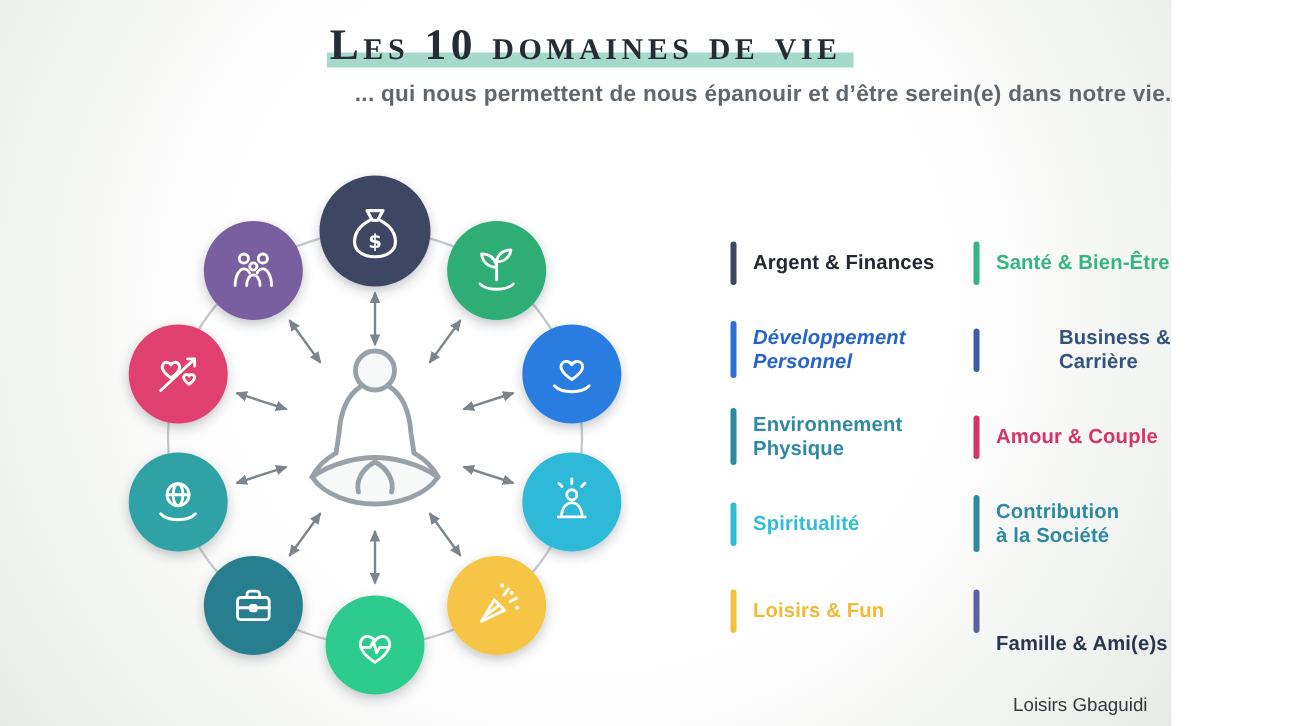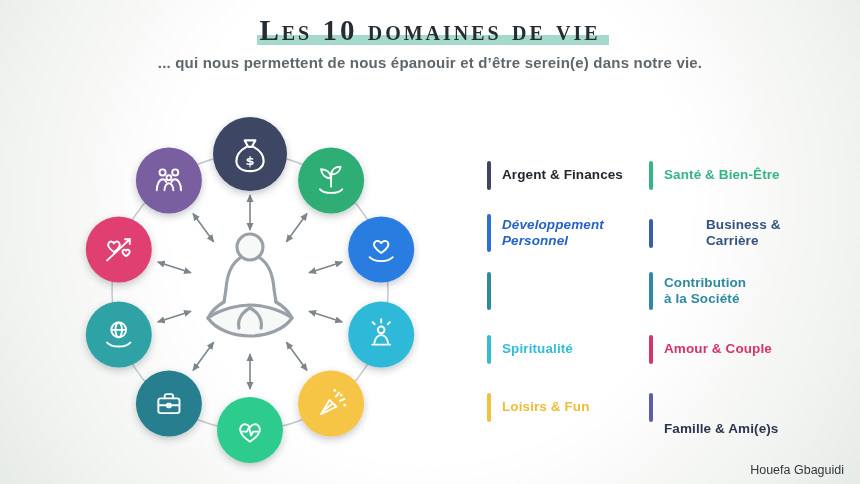--- a/index.html
+++ b/index.html
@@ -1,21 +1,21 @@
 <!DOCTYPE html>
 <html><head>
 <meta charset="utf-8">
 <style>
   * { margin: 0; padding: 0; box-sizing: border-box; }
   html, body { background: #ffffff; }
   body { font-family: "Liberation Sans", sans-serif; }
 
   .page {
     position: relative;
-    width: 860px;
+    width: 781px;
     height: 484px;
     overflow: hidden;
     background: radial-gradient(circle at 50% 42%, #ffffff 50%, #f3f5f2 78%, #e7ebe7 100%);
   }
 
   .header {
     position: absolute;
     top: 14px; left: 0; right: 0;
     text-align: center;
     z-index: 2;
@@ -38,20 +38,21 @@
     height: 10px;
     background: #a5d9c9;
     z-index: 0;
   }
   .subtitle {
     margin-top: 7px;
     font-size: 15px;
     font-weight: 700;
     color: #5f676d;
     letter-spacing: 0.2px;
+    text-align: right;
   }
 
   #diagram { position: absolute; left: 0; top: 0; }
 
   .legend {
     position: absolute;
     left: 487px;
     top: 146px;
     display: flex;
     z-index: 2;
@@ -270,50 +271,52 @@
           <span class="legend-bar" style="background: rgb(62, 70, 99);"></span>
           <span class="legend-label" style="color: rgb(34, 40, 47);">Argent &amp; Finances</span>
         </div>
         <div class="legend-item">
           <span class="legend-bar tall" style="background: rgb(43, 111, 212);"></span>
           <span class="legend-label" style="color: rgb(37, 99, 201); font-style: italic;">Développement
 Personnel</span>
         </div>
         <div class="legend-item">
           <span class="legend-bar tall" style="background: rgb(45, 138, 160);"></span>
+          <span class="legend-label" style="color: rgb(45, 138, 160);">Environnement
+Physique</span>
         </div>
         <div class="legend-item">
           <span class="legend-bar" style="background: rgb(50, 188, 214);"></span>
           <span class="legend-label" style="color: rgb(50, 188, 214);">Spiritualité</span>
         </div>
         <div class="legend-item">
           <span class="legend-bar" style="background: rgb(242, 192, 62);"></span>
           <span class="legend-label" style="color: rgb(238, 188, 57);">Loisirs &amp; Fun</span>
         </div>
       </div>
       <div class="legend-col col-2">
         <div class="legend-item">
           <span class="legend-bar" style="background: rgb(53, 181, 131);"></span>
           <span class="legend-label" style="color: rgb(53, 181, 131);">Santé &amp; Bien-Être</span>
         </div>
         <div class="legend-item">
           <span class="legend-bar" style="background: rgb(59, 94, 168);"></span>
           <span class="legend-label" style="color: rgb(51, 82, 126); padding-left: 42px;">Business &amp; Carrière</span>
+        </div>
+        <div class="legend-item">
+          <span class="legend-bar" style="background: rgb(214, 51, 107);"></span>
+          <span class="legend-label" style="color: rgb(214, 51, 107);">Amour &amp; Couple</span>
         </div>
         <div class="legend-item">
           <span class="legend-bar tall" style="background: rgb(45, 138, 160);"></span>
           <span class="legend-label" style="color: rgb(45, 138, 160);">Contribution
 à la Société</span>
         </div>
         <div class="legend-item">
-          <span class="legend-bar" style="background: rgb(214, 51, 107);"></span>
-          <span class="legend-label" style="color: rgb(214, 51, 107);">Amour &amp; Couple</span>
-        </div>
-        <div class="legend-item">
           <span class="legend-bar" style="background: rgb(93, 95, 165);"></span>
           <span class="legend-label" style="color: rgb(44, 53, 80); margin-top: 44px;">Famille &amp; Ami(e)s</span>
         </div>
       </div>
     </div>
 
-  <div class="credit">Houefa Gbaguidi</div>
+  <div class="credit">Loisirs Gbaguidi</div>
 
 </div>
 
 </body></html>

